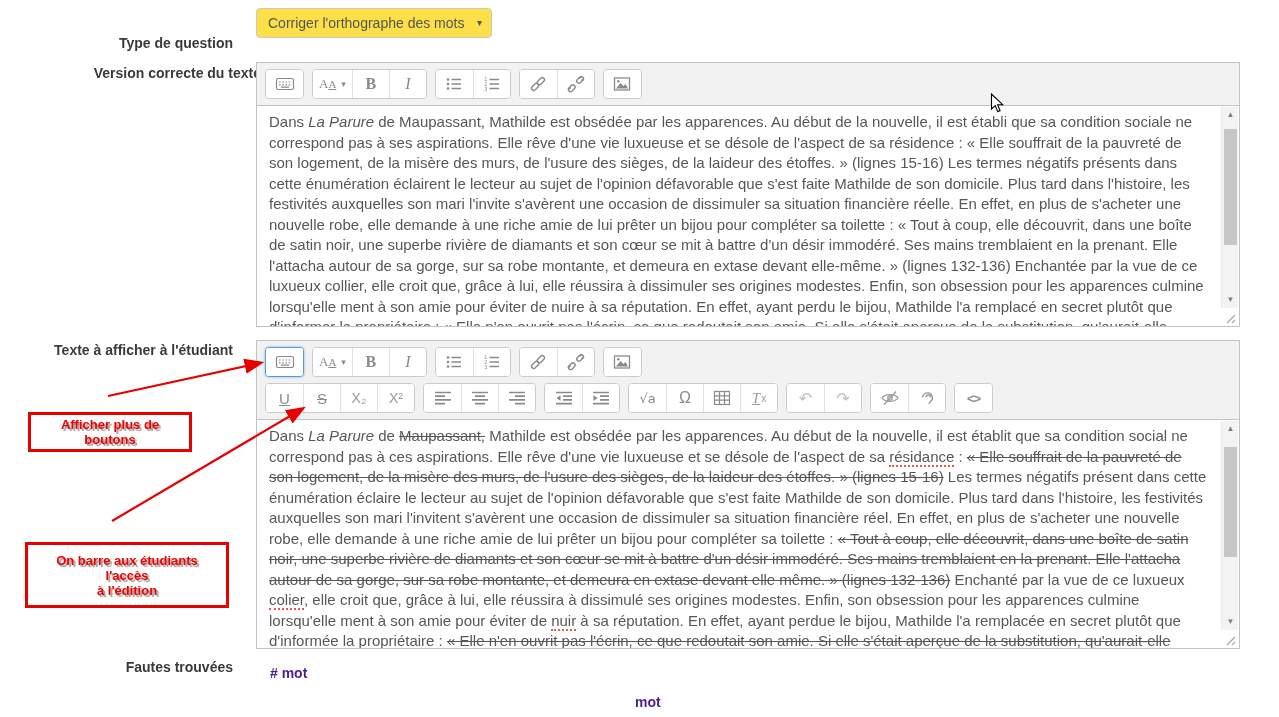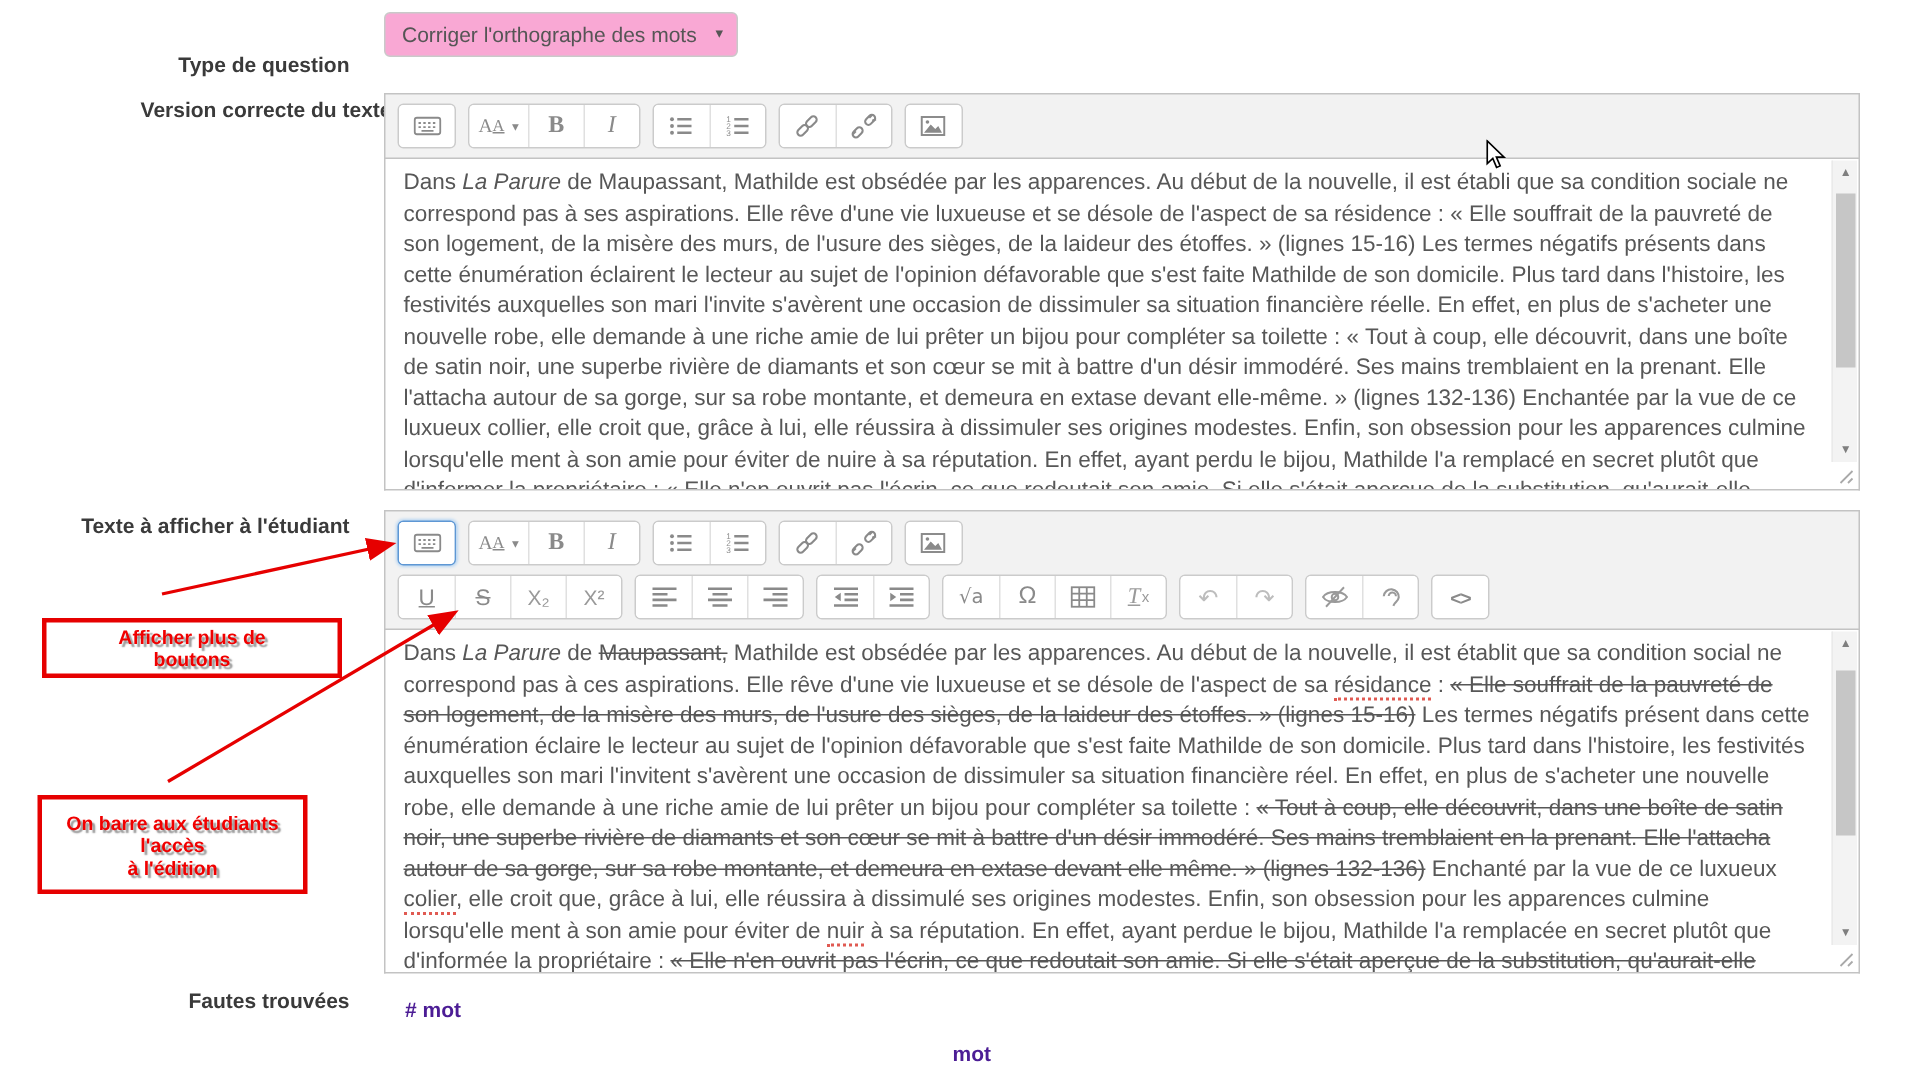--- a/index.html
+++ b/index.html
@@ -10,21 +10,21 @@
     font-family: "Liberation Sans", sans-serif;
   }
   
   .flabel {
     position: absolute; left: 0; width: 233px; text-align: right;
     font-size: 14px; font-weight: bold; color: #3a3a3a;
   }
   
   .qtype-select {
     position: absolute; left: 256px; top: 8px; width: 236px; height: 30px;
-    border: 1px solid #c9c9c9; border-radius: 4px; background: #f9a8d4;
+    border: 1px solid #c9c9c9; border-radius: 4px; background: #fde047;
     font-size: 14px; color: #555; line-height: 28px; padding-left: 11px;
     cursor: pointer;
   }
   .qtype-select .caret { position:absolute; right:9px; top:0; font-size:10px; color:#555; }
   
   .editor { position: absolute; left: 256px; width: 984px; }
   .atto-toolbar {
     background: #f2f2f2; border: 1px solid #c3c3c3;
     padding: 5px 8px;
   }
@@ -404,25 +404,25 @@
       </div>
       <div class="grip">
         <svg width="14" height="14" viewBox="0 0 14 14" stroke="#a9a9a9" stroke-width="1.2">
             <line x1="12" y1="4" x2="4" y2="12"></line>
             <line x1="12" y1="9" x2="9" y2="12"></line>
           </svg>
       </div>
     </div>
   </div>
 
-  <div class="anno-box" style="left:28px; top:412px; width:200px; height:40px;">
+  <div class="anno-box" style="left:28px; top:412px; width:164px; height:40px;">
     <span>Afficher plus de</span>
     <span>boutons</span>
   </div>
-  <div class="anno-box" style="left:25px; top:530px; width:180px; height:66px;">
+  <div class="anno-box" style="left:25px; top:542px; width:204px; height:66px;">
     <span>On barre aux étudiants</span>
     <span>l'accès</span>
     <span>à l'édition</span>
   </div>
   <svg class="anno-svg">
     <defs>
       <marker id="arrowhead" markerWidth="9" markerHeight="8" refX="7" refY="4" orient="auto">
         <polygon points="0 0.5, 9 4, 0 7.5" fill="#e60000"></polygon>
       </marker>
     </defs>

